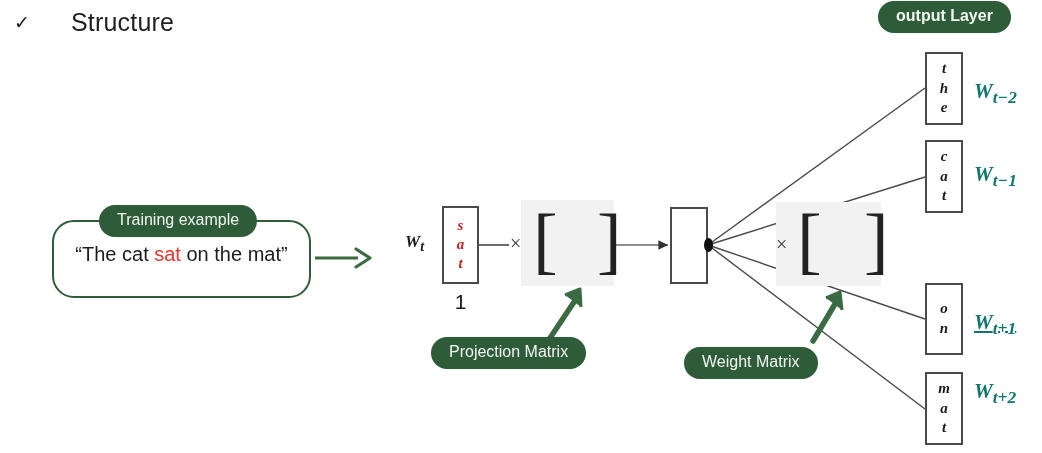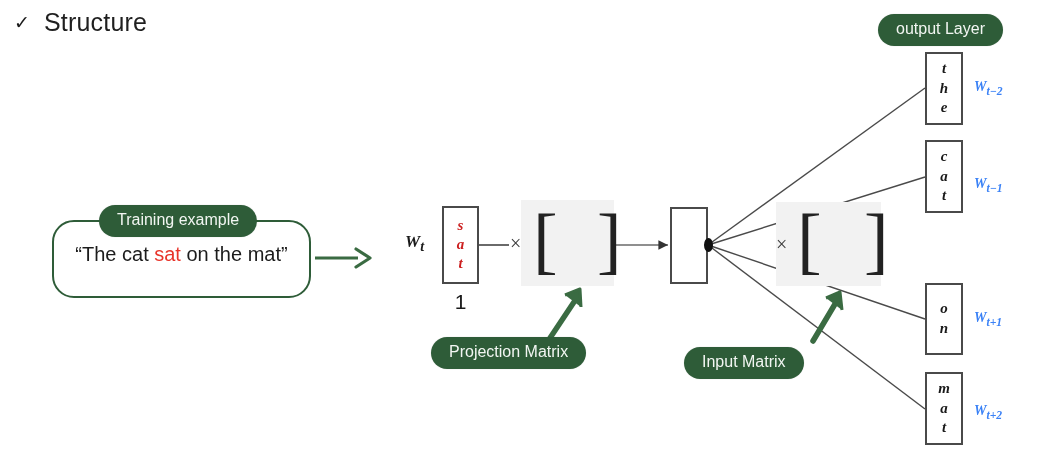--- a/index.html
+++ b/index.html
@@ -29,20 +29,21 @@
   }
   #check-icon {
     font-size: 19px;
     color: #1a1a1a;
     line-height: 1;
   }
   #slide-title {
     font-size: 25px;
     color: #1f1f1f;
     letter-spacing: .2px;
+    margin-left: 27px;
   }
 
   
   .pill {
     background: #2e5c38;
     color: #f2f6f2;
     border-radius: 999px;
     font-size: 16px;
     line-height: 1;
     padding: 7px 18px 9px 18px;
@@ -190,21 +191,21 @@
   #fanout-dot {
     left: 704px;
     top: 238px;
     width: 9px;
     height: 14px;
     background: #111;
     border-radius: 50%;
   }
 
   
-  #output-layer-pill-wrap { left: 878px; top: 14px; }
+  #output-layer-pill-wrap { left: 878px; top: 1px; font-weight: bold; }
   .out-box {
     width: 38px;
     border: 2px solid #4a4a4a;
     box-sizing: border-box;
     background: #fff;
     display: flex;
     flex-direction: column;
     align-items: center;
     justify-content: center;
     gap: 4px;
@@ -214,22 +215,22 @@
     font-style: italic;
     font-weight: bold;
     font-size: 15px;
     color: #1a1a1a;
     line-height: 1.05;
   }
   .out-label {
     font-family: "Liberation Serif", serif;
     font-style: italic;
     font-weight: bold;
-    font-size: 14px;
-    color: #3b82f6;
+    font-size: 21px;
+    color: #0f766e;
     white-space: nowrap;
   }
 
   
   #projection-matrix-pill-wrap { left: 431px; top: 337px; }
   #weight-matrix-pill-wrap { left: 684px; top: 347px; }
 
   
   #line-layer, #green-layer {
     left: 0; top: 0;
@@ -324,35 +325,35 @@
     <span class="ch">h</span>
     <span class="ch">e</span>
   </div>
   <div class="abs content-layer out-label" style="left:974px; top:79px;"><span>W</span><sub>t−2</sub></div>
 
   <div class="abs content-layer out-box" style="left:925px; top:140px; height:73px;">
     <span class="ch">c</span>
     <span class="ch">a</span>
     <span class="ch">t</span>
   </div>
-  <div class="abs content-layer out-label" style="left:974px; top:176px;"><span>W</span><sub>t−1</sub></div>
+  <div class="abs content-layer out-label" style="left:974px; top:162px;"><span>W</span><sub>t−1</sub></div>
 
   <div class="abs content-layer out-box" style="left:925px; top:283px; height:72px;">
     <span class="ch">o</span>
     <span class="ch">n</span>
   </div>
-  <div class="abs content-layer out-label" style="left:974px; top:310px;"><span>W</span><sub>t+1</sub></div>
+  <div class="abs content-layer out-label" style="left:974px; top:310px;text-decoration:underline;"><span>W</span><sub>t+1</sub></div>
 
   <div class="abs content-layer out-box" style="left:925px; top:372px; height:73px;">
     <span class="ch">m</span>
     <span class="ch">a</span>
     <span class="ch">t</span>
   </div>
-  <div class="abs content-layer out-label" style="left:974px; top:403px;"><span>W</span><sub>t+2</sub></div>
+  <div class="abs content-layer out-label" style="left:974px; top:379px;"><span>W</span><sub>t+2</sub></div>
 
   <div class="abs pill-layer" id="projection-matrix-pill-wrap">
     <div class="pill">Projection Matrix</div>
   </div>
   <div class="abs pill-layer" id="weight-matrix-pill-wrap">
-    <div class="pill">Input Matrix</div>
+    <div class="pill">Weight Matrix</div>
   </div>
 
 </div>
 
 </body></html>

